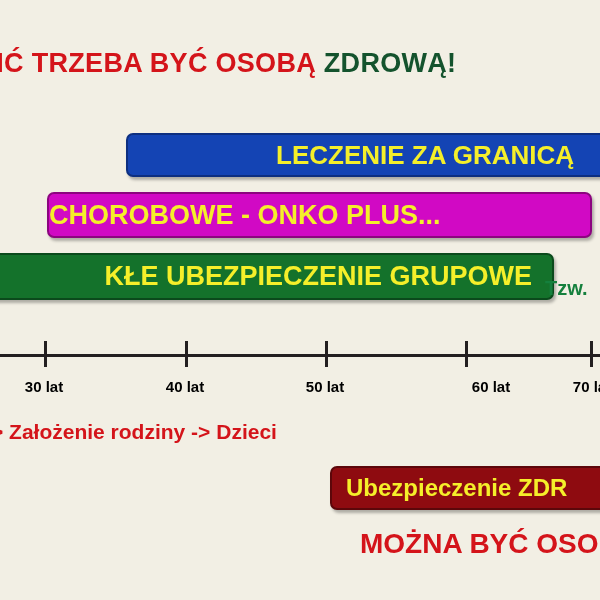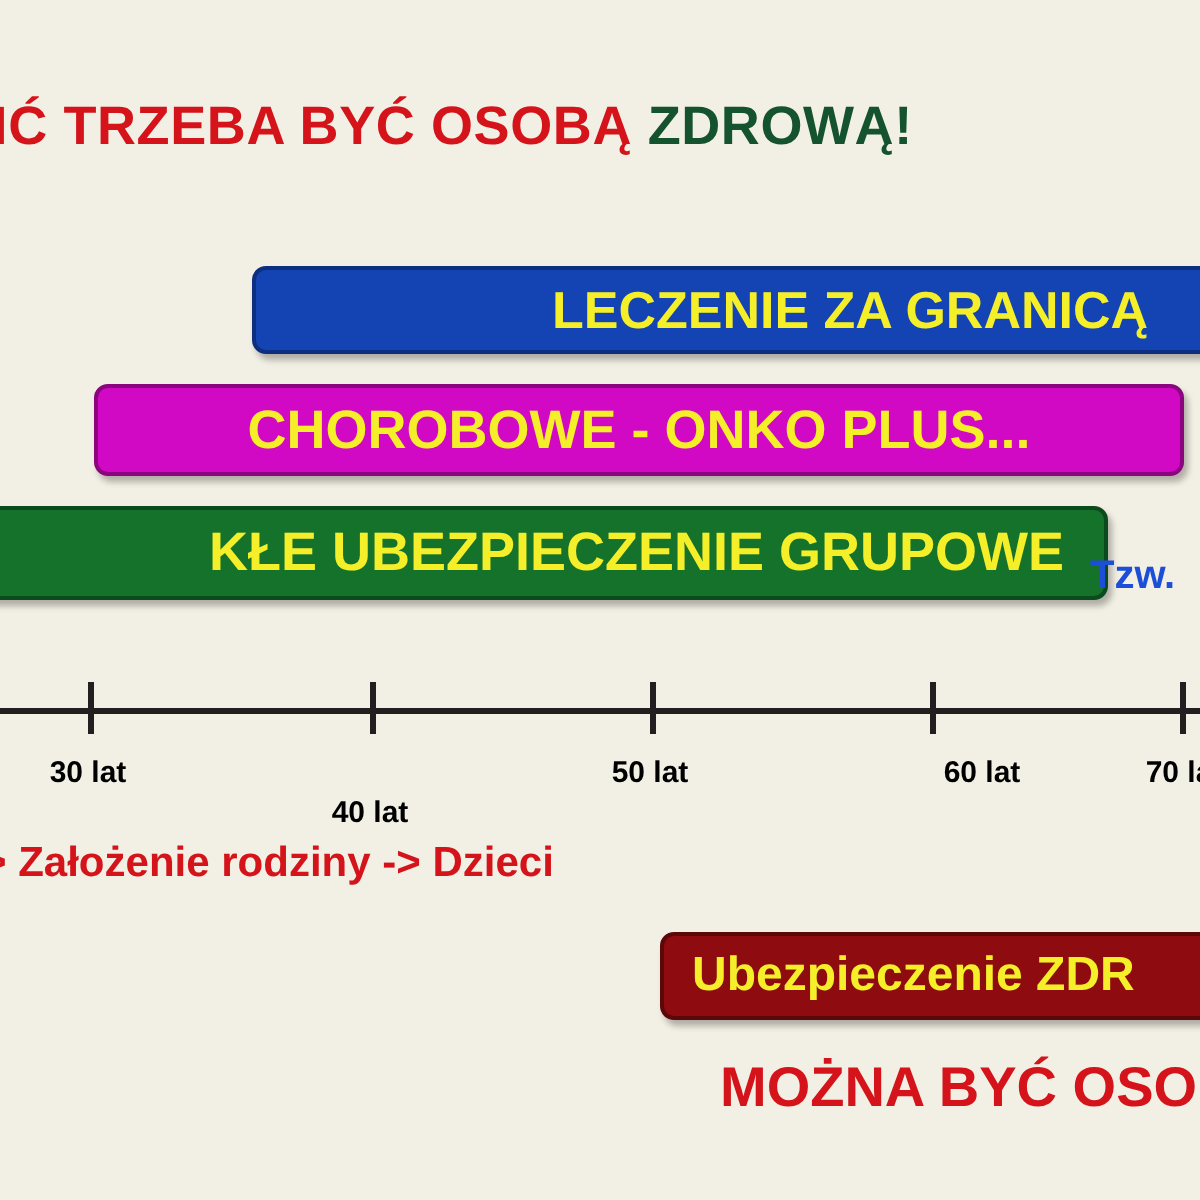--- a/index.html
+++ b/index.html
@@ -66,21 +66,21 @@
 
   .banner-magenta {
     left: 47px;
     top: 192px;
     width: 545px;
     height: 46px;
     background: #d109c4;
     border: 2px solid #8c057f;
     color: #f5ef2a;
     font-size: 27px;
-    justify-content: center;
+    justify-content: flex-start;
   }
 
   .banner-green {
     left: -46px;
     top: 253px;
     width: 600px;
     height: 47px;
     background: #14722b;
     border: 2px solid #0b4a1c;
     color: #f5ef2a;
@@ -102,21 +102,21 @@
     padding-left: 14px;
   }
 
   
   .tzw {
     position: absolute;
     left: 545px;
     top: 277px;
     font-size: 20px;
     font-weight: bold;
-    color: #1d4ed8;
+    color: #15803d;
     white-space: nowrap;
   }
 
   
   .axis {
     position: absolute;
     left: 0px;
     top: 354px;
     width: 600px;
     height: 3px;
@@ -187,21 +187,21 @@
 
   <div class="axis"></div>
 
   <div class="tick" style="left:44px;"></div>
   <div class="tick" style="left:185px;"></div>
   <div class="tick" style="left:325px;"></div>
   <div class="tick" style="left:465px;"></div>
   <div class="tick" style="left:590px;"></div>
 
   <div class="tick-label" style="left:44px;">30 lat</div>
-  <div class="tick-label" style="left:185px;margin-top:20px;">40 lat</div>
+  <div class="tick-label" style="left:185px;">40 lat</div>
   <div class="tick-label" style="left:325px;text-align:right;">50 lat</div>
   <div class="tick-label" style="left:491px;">60 lat</div>
   <div class="tick-label" style="left:592px;">70 lat</div>
 
   <div class="lifepath">-&gt; Założenie rodziny -&gt; Dzieci</div>
 
   <div class="banner banner-dark-red">
     <span>Ubezpieczenie ZDR</span>
   </div>
 

